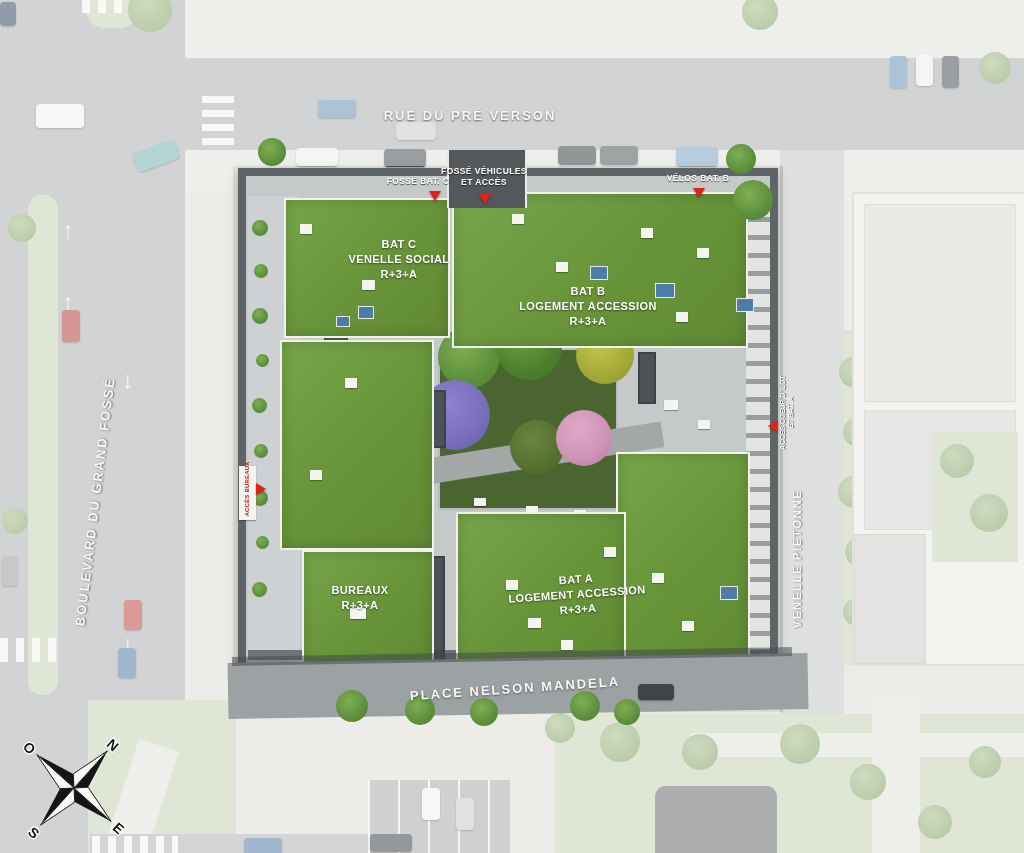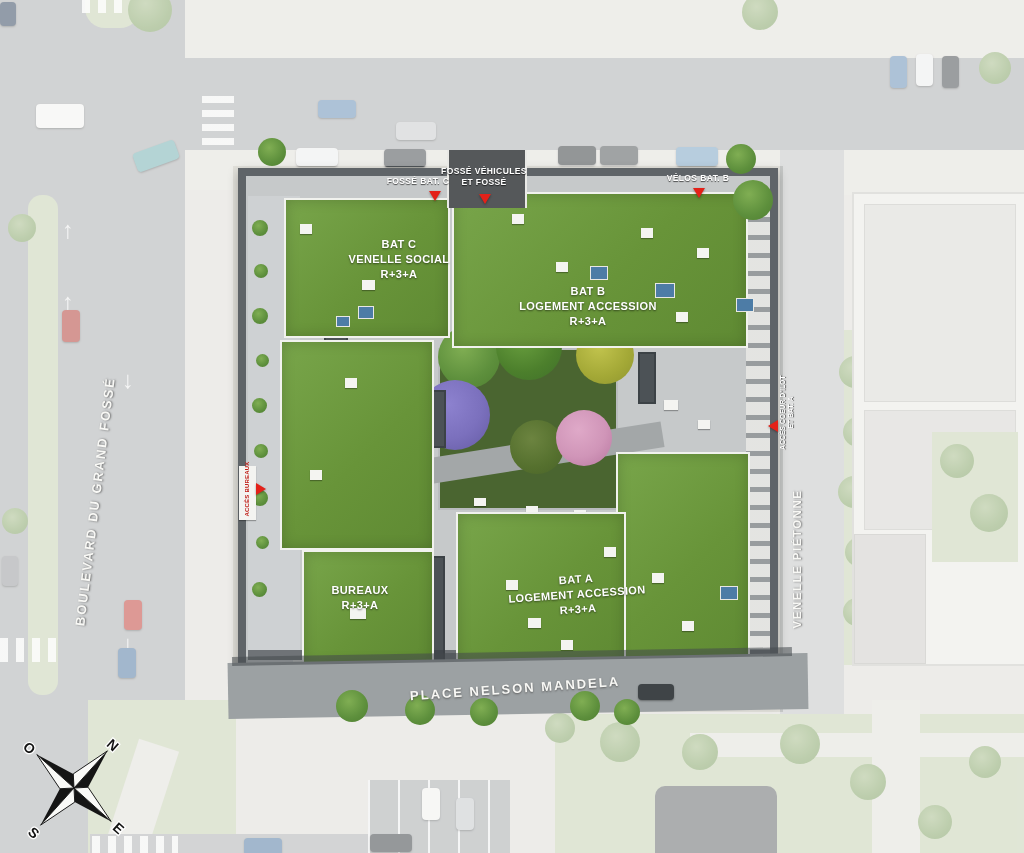--- a/index.html
+++ b/index.html
@@ -207,30 +207,31 @@
   <div class="abs tree crisp" style="left:258px;top:138px;width:28px;height:28px;"></div>
   <div class="abs tree crisp" style="left:726px;top:144px;width:30px;height:30px;"></div>
   <div class="abs tree crisp" style="left:336px;top:690px;width:32px;height:32px;"></div>
   <div class="abs tree crisp" style="left:405px;top:695px;width:30px;height:30px;"></div>
   <div class="abs tree crisp" style="left:470px;top:698px;width:28px;height:28px;"></div>
   <div class="abs tree crisp" style="left:570px;top:691px;width:30px;height:30px;"></div>
   <div class="abs tree crisp" style="left:614px;top:699px;width:26px;height:26px;"></div>
 
   <div class="abs" style="left:447px;top:150px;width:76px;height:58px;background:#55585a;border-left:2px solid #e9e9e6;border-right:2px solid #e9e9e6;"></div>
 
+  <div class="abs label-street" style="left:340px;top:108px;width:260px;">RUE DU PRÉ VERSON</div>
   <div class="abs label-street" style="left:-55px;top:494px;width:300px;transform:rotate(-83deg);">BOULEVARD DU GRAND FOSSÉ</div>
   <div class="abs label-street" style="left:697px;top:553px;width:200px;transform:rotate(-90deg);font-size:11.5px;letter-spacing:1.5px;">VENELLE PIÉTONNE</div>
   <div class="abs label-street" style="left:400px;top:681px;width:230px;transform:rotate(-4deg);">PLACE NELSON MANDELA</div>
 
   <div class="abs label-access" style="left:368px;top:176px;width:100px;">FOSSÉ BAT. C</div>
   <div class="abs tri tri-down" style="left:429px;top:191px;"></div>
 
   <div class="abs label-access" style="left:439px;top:166px;width:90px;">
     <div>FOSSÉ VÉHICULES</div>
-    <div>ET FOSSÉ</div>
+    <div>ET ACCÈS</div>
   </div>
   <div class="abs tri tri-down" style="left:479px;top:194px;"></div>
 
   <div class="abs label-access" style="left:648px;top:173px;width:100px;">VÉLOS BAT. B</div>
   <div class="abs tri tri-down" style="left:693px;top:188px;"></div>
 
   <div class="abs label-access" style="left:745px;top:404px;width:84px;transform:rotate(-90deg);font-size:6.5px;letter-spacing:.2px;">
     <div>ACCÈS COEUR D'ILOT</div>
     <div>ET BAT. A</div>
   </div>

